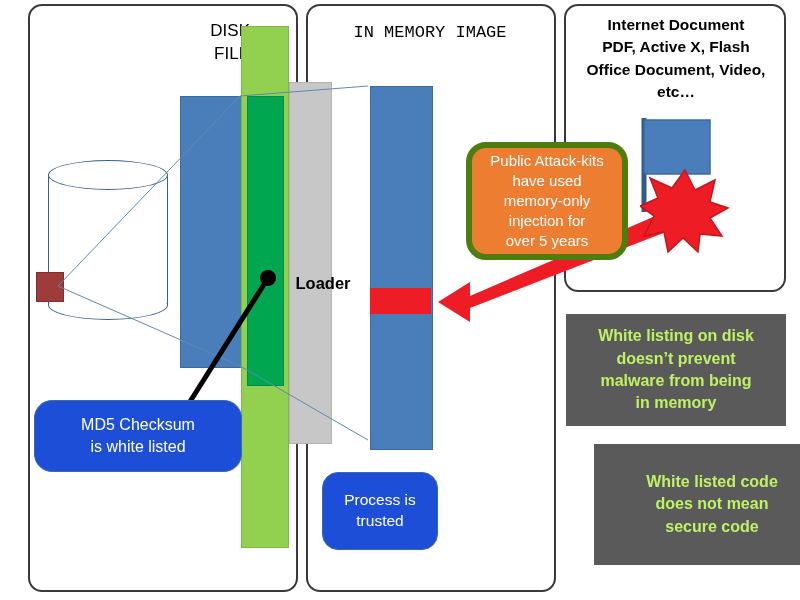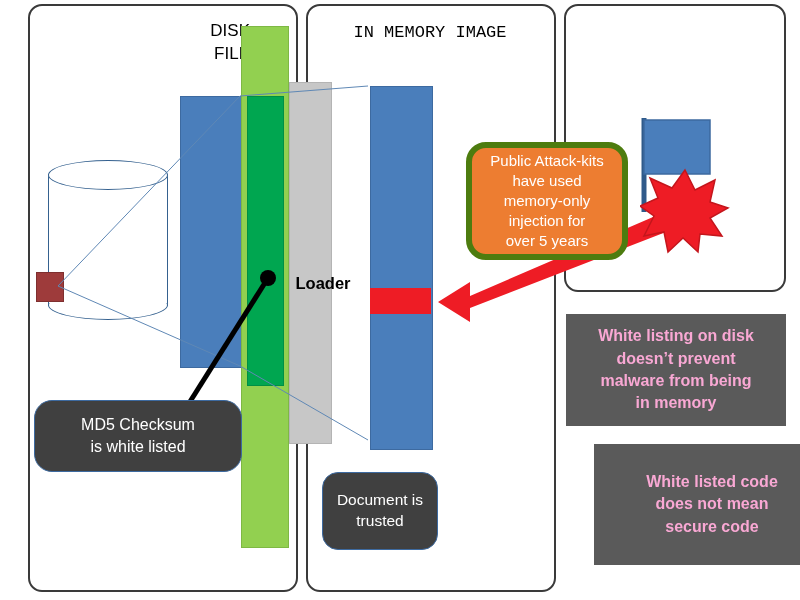--- a/index.html
+++ b/index.html
@@ -180,21 +180,21 @@
     left: 370px;
     top: 288px;
     width: 61px;
     height: 26px;
     background: #ee1c25;
   }
   
   .roundbox {
     position: absolute;
     border-radius: 18px;
-    background: #404040;
+    background: #1d4ed8;
     border: 1px solid #3d6aa0;
     color: #ffffff;
     font-size: 16px;
     text-align: center;
     display: flex;
     align-items: center;
     justify-content: center;
     box-sizing: border-box;
     line-height: 1.35;
   }
@@ -228,21 +228,21 @@
     display: flex;
     align-items: center;
     justify-content: center;
     line-height: 1.33;
     box-sizing: border-box;
   }
   
   .graybox {
     position: absolute;
     background: #5a5a5a;
-    color: #f9a8d4;
+    color: #bef264;
     text-align: center;
     font-weight: bold;
     font-size: 16px;
     display: flex;
     align-items: center;
     justify-content: center;
     line-height: 1.4;
     box-sizing: border-box;
     padding: 4px 8px;
   }
@@ -298,20 +298,24 @@
 
 <div id="stage">
 
   <div class="panel" id="panel-disk"></div>
   <div class="panel" id="panel-memory"></div>
   <div class="panel" id="panel-docs"></div>
 
   <div class="title-text" id="title-disk" style="white-space: pre-line; text-align: right;">DISK
 FILE</div>
   <div class="title-text" id="title-memory">IN MEMORY IMAGE</div>
+  <div class="title-text" id="title-docs" style="white-space: pre-line;">Internet Document
+PDF, Active X, Flash
+Office Document, Video,
+etc…</div>
 
   <div id="cylinder">
     <div id="cyl-body"></div>
     <div id="cyl-bottom"></div>
     <div id="cyl-top"></div>
   </div>
   <div id="disk-block"></div>
 
   <div class="bar" id="bar-blue-left"></div>
   <div class="bar" id="bar-green-light"></div>
@@ -342,21 +346,21 @@
     <path d="M 8 6 L 8 100" stroke="#2f5a8a" stroke-width="5" fill="none"></path>
     <path d="M 8 8 L 74 8 L 74 62 L 8 62 Z" fill="#4a7ebb" stroke="#3d6aa0" stroke-width="1.5"></path>
   </svg>
 
   <svg id="burst" viewBox="0 0 90 86">
     <polygon points="45,2 55,22 75,12 70,34 88,40 70,50 82,68 60,66 58,84 43,70 28,84 24,64 4,68 14,48 0,38 18,30 10,10 32,20" fill="#ee1c25" stroke="#c4161c" stroke-width="1.5"></polygon>
   </svg>
 
   <div class="roundbox" id="box-md5" style="white-space: pre-line;">MD5 Checksum
 is white listed</div>
-  <div class="roundbox" id="box-trusted" style="white-space: pre-line;">Document is
+  <div class="roundbox" id="box-trusted" style="white-space: pre-line;">Process is
 trusted</div>
   <div id="box-attack" style="white-space: pre-line;">Public Attack-kits
 have used
 memory-only
 injection for
 over 5 years</div>
 
   <div class="graybox" id="gray-whitelist" style="white-space: pre-line;">White listing on disk
 doesn’t prevent
 malware from being

